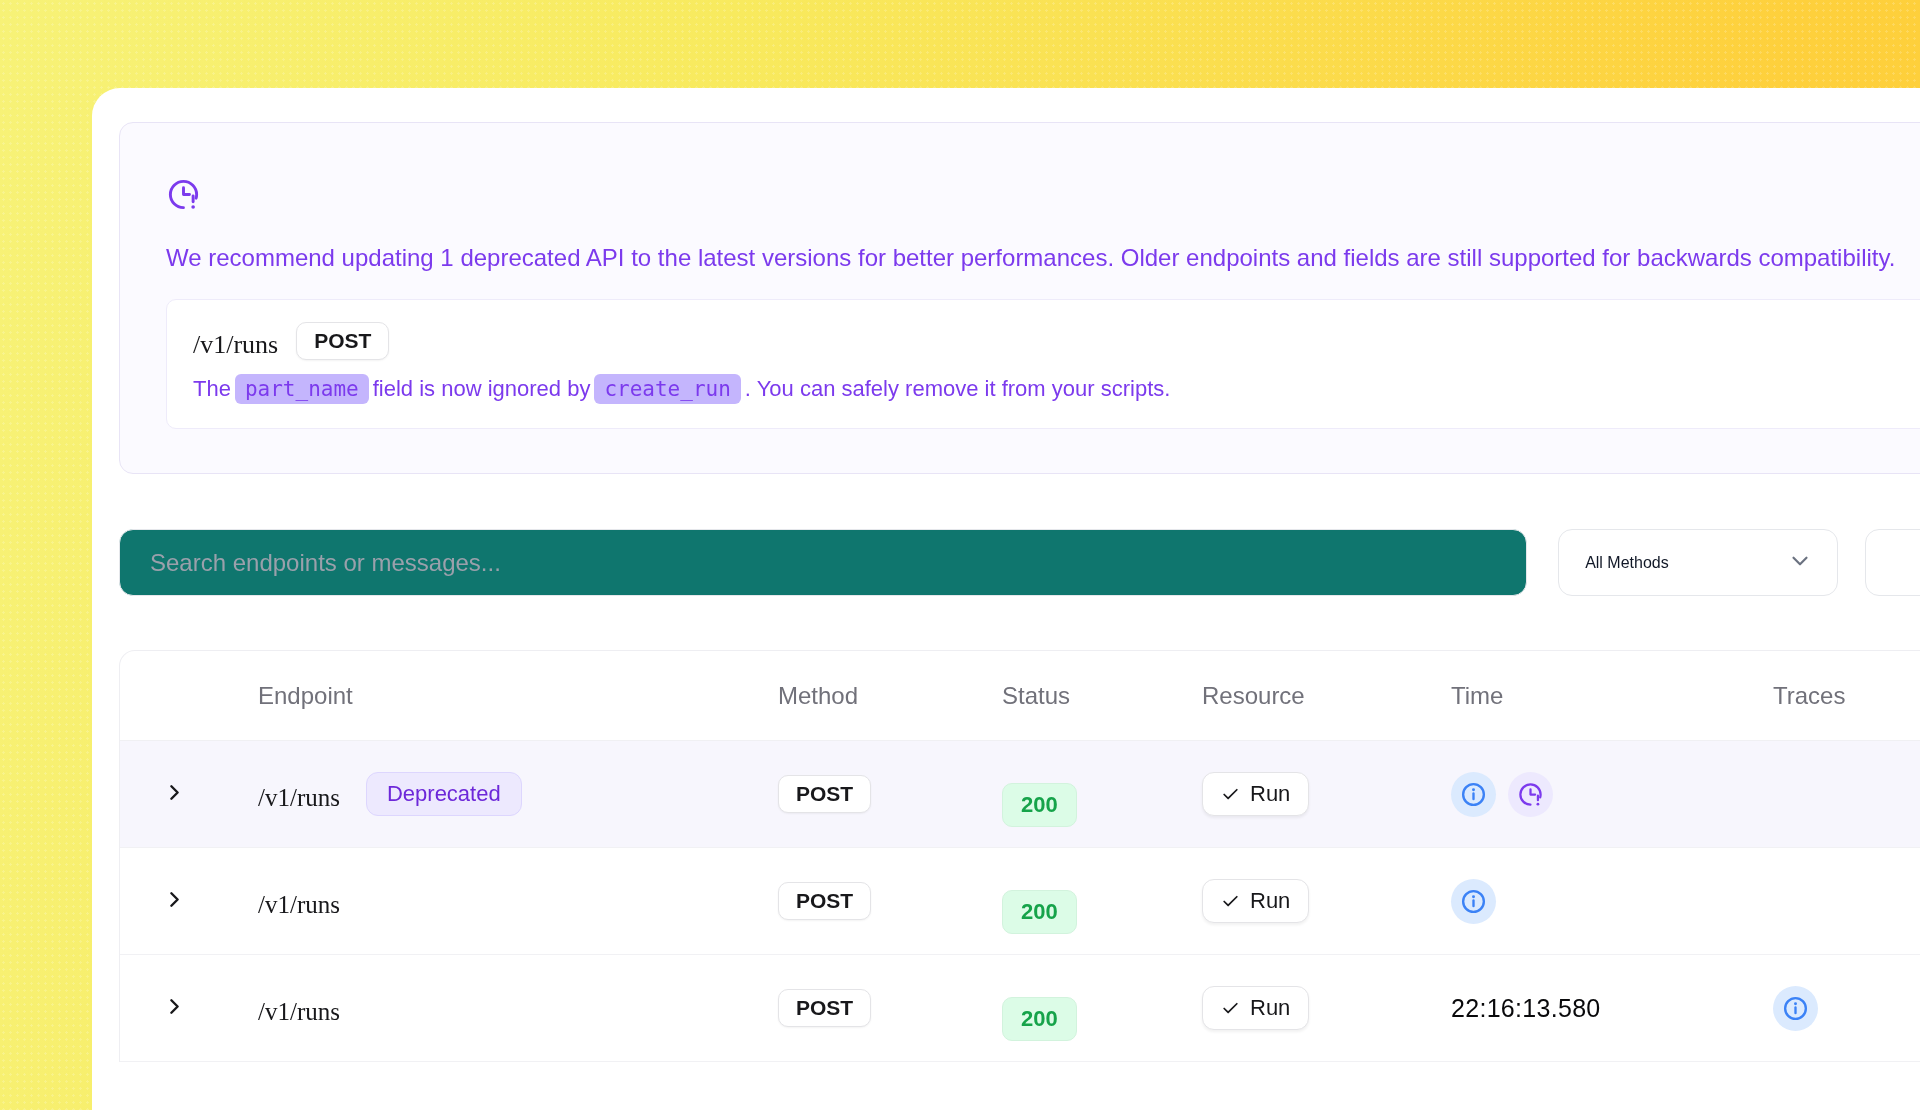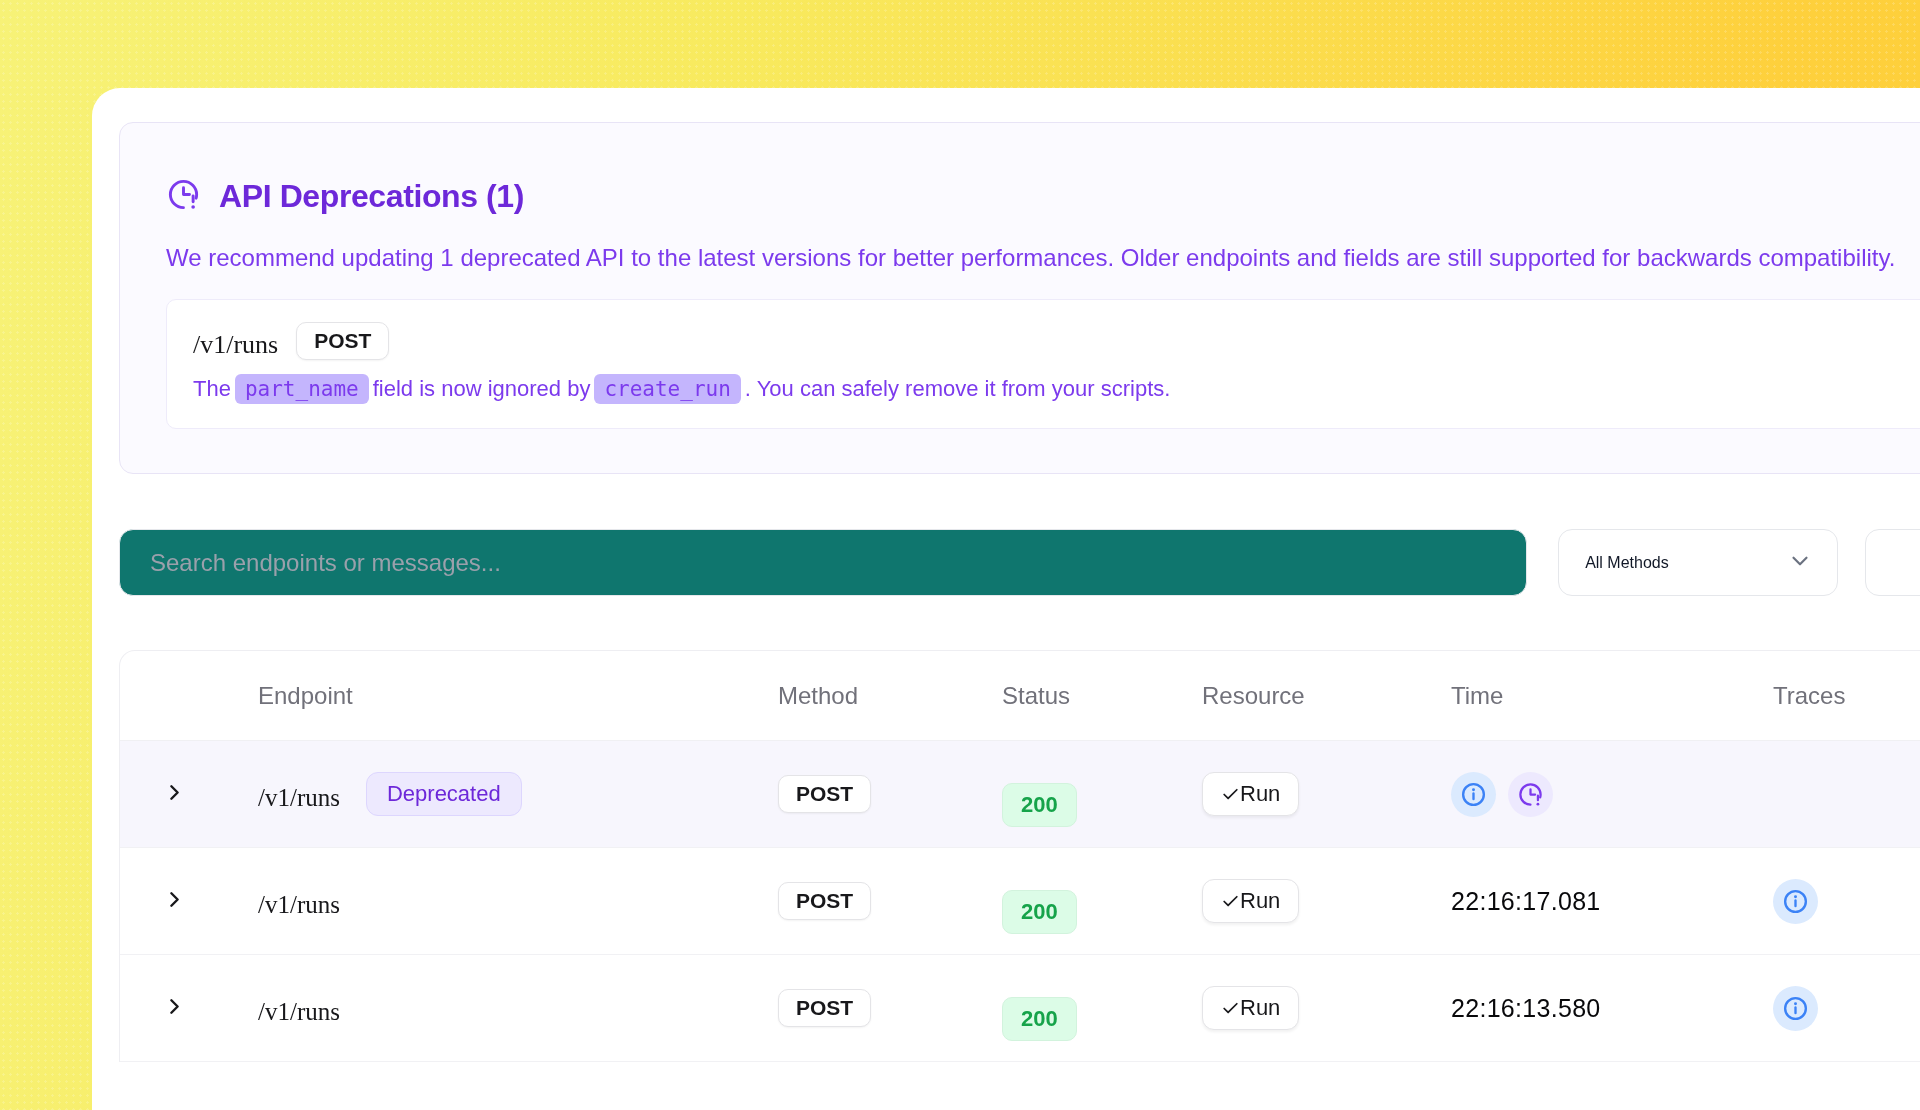--- a/index.html
+++ b/index.html
@@ -96,21 +96,21 @@
     background:#ede9fe; border:1px solid #ddd6fe; color:#6d28d9;
     font-size:22px; font-weight:500;
     border-radius:12px; padding:8px 20px;
   }
   .status-chip {
     display:inline-flex; align-items:center; justify-content:center;
     background:#dcfce7; border:1px solid #d2f3dd; color:#16a34a;
     font-size:22px; font-weight:600; border-radius:10px; padding:8px 18px;margin-top:22px;
   }
   .resource-chip {
-    display:inline-flex; align-items:center; gap:0;
+    display:inline-flex; align-items:center; gap:10px;
     background:#fff; border:1.5px solid #e4e4e7; border-radius:12px;
     font-size:22px; font-weight:500; color:#18181b;
     padding:8px 18px; box-shadow:0 2px 3px rgba(0,0,0,.06);
   }
   .time-cell { font-size:25px; color:#09090b; font-variant-numeric:tabular-nums; letter-spacing:.3px; }
   .traces-cell { display:flex; align-items:center; gap:12px; }
   .trace-btn {
     width:45px; height:45px; border-radius:50%;
     display:flex; align-items:center; justify-content:center; cursor:pointer;
   }
@@ -148,21 +148,20 @@
 
 <div class="panel">
 
   <section class="dep-card">
     <div class="dep-title-row">
       <span class="icon-purple">
         <svg width="35" height="35" viewBox="0 0 24 24">
             <use href="#clock-alert"></use>
           </svg>
       </span>
-      <h1 class="dep-title">API Deprecations (1)</h1>
     </div>
     <p class="dep-desc">We recommend updating 1 deprecated API to the latest versions for better performances. Older endpoints and fields are still supported for backwards compatibility.</p>
 
     <div class="dep-item">
       <div class="dep-item-head">
         <span class="dep-endpoint mono">/v1/runs</span>
         <span class="method-badge">POST</span>
       </div>
       <p class="dep-msg"><span>The</span><span class="code-chip">part_name</span><span>field is now ignored by</span><span class="code-chip">create_run</span><span>. You can safely remove it from your scripts.</span></p>
     </div>
@@ -247,21 +246,20 @@
       <div class="cell-left">
         <span class="resource-chip">
           <span style="display:inline-flex">
             <svg width="19" height="19" viewBox="0 0 24 24">
                 <use href="#check"></use>
               </svg>
           </span>
           <span>Run</span>
         </span>
       </div>
-      <div class="time-cell">22:16:17.081</div>
       <div class="traces-cell">
         <span class="trace-btn trace-info">
           <svg width="27" height="27" viewBox="0 0 24 24">
               <use href="#info-circle"></use>
             </svg>
         </span>
       </div>
     </div>
 
     <div class="tgrid trow">

